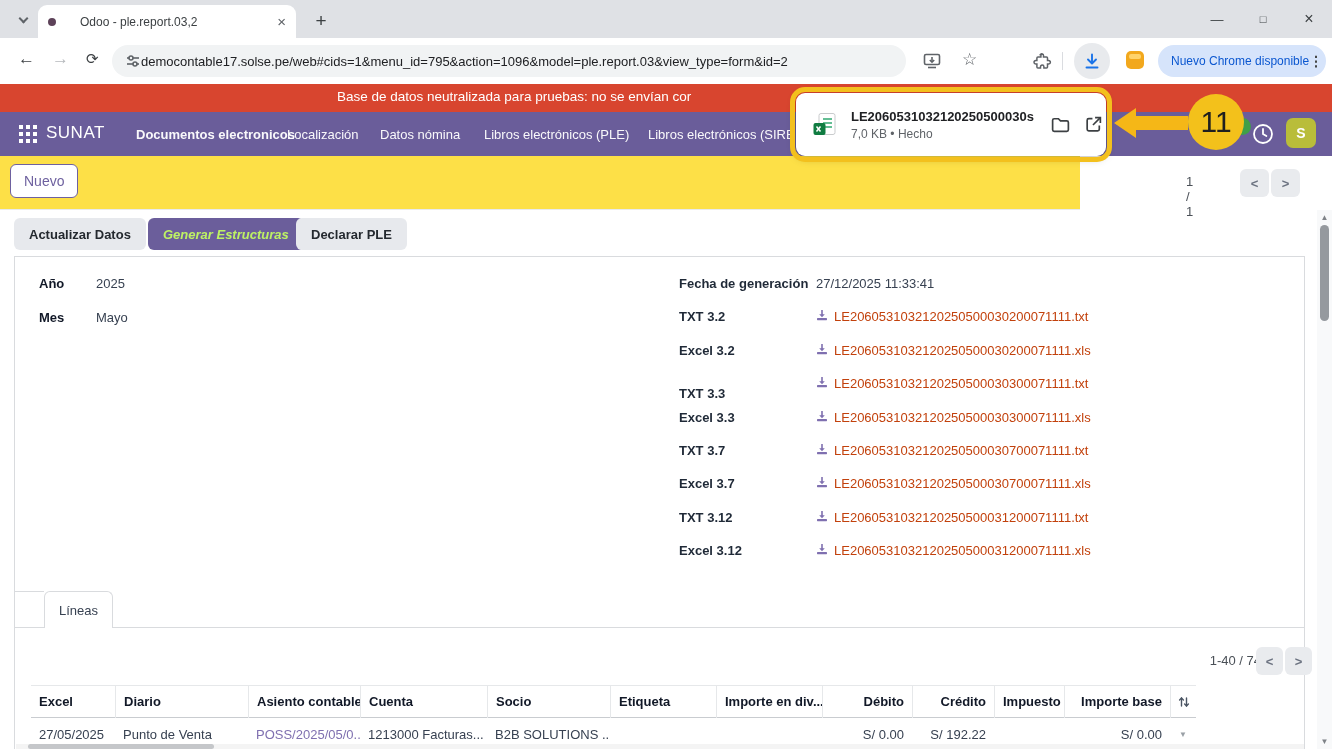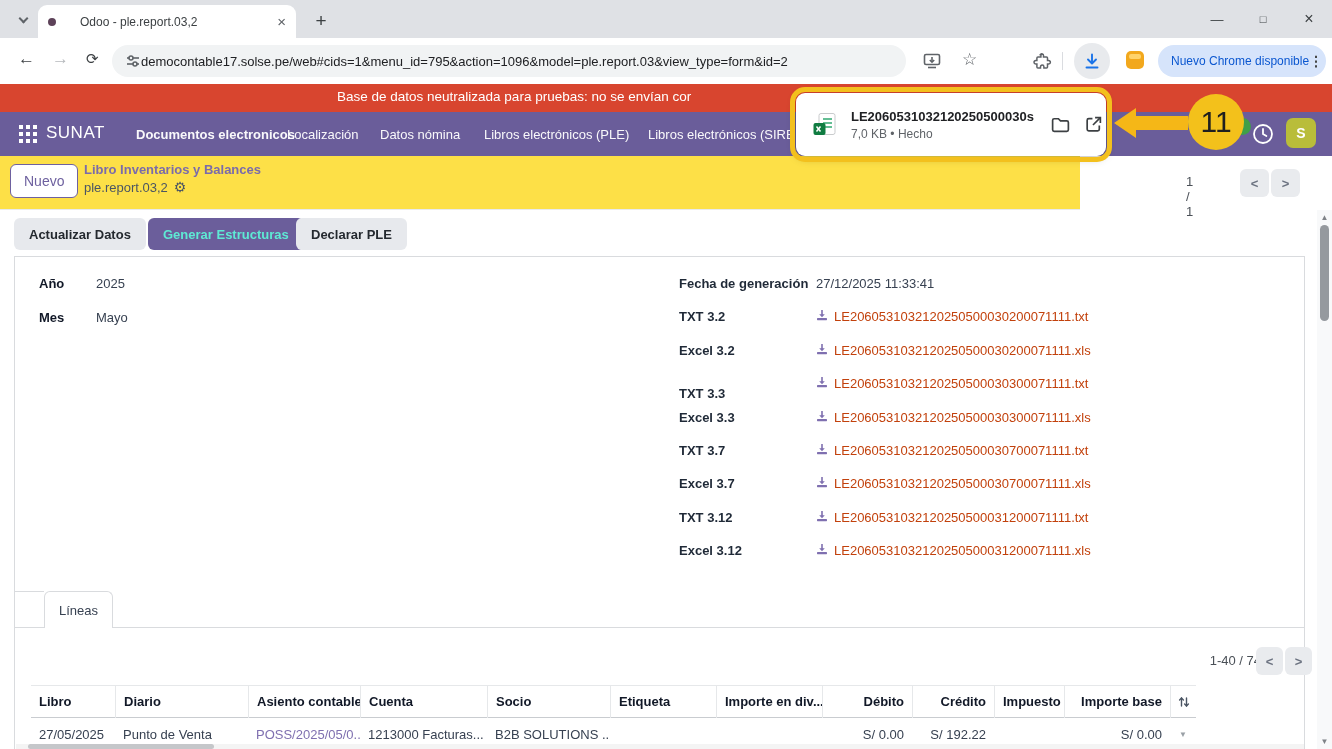--- a/index.html
+++ b/index.html
@@ -86,21 +86,21 @@
   .bc-title { font-size:13px; font-weight:600; color:#7a6bab; }
   .bc-sub { font-size:13px; color:#4b5563; margin-top:2px; display:flex; align-items:center; gap:6px; }
   .gear { font-size:14px; color:#4b5563; }
   .pager-text { position:absolute; font-size:13px; color:#4a5057; }
   .pg-btn { position:absolute; width:29px; height:28px; background:#e9ebee; border-radius:6px;
     display:flex; align-items:center; justify-content:center; color:#6b7280; font-size:13px; font-weight:700; }
   
   .btn-flat { position:absolute; top:218px; height:32px; border-radius:6px; font-size:13px; font-weight:600;
     display:inline-flex; align-items:center; padding:0 15px; background:#e7e9ed; color:#24292f;
     font-family:"Liberation Sans", sans-serif; border:none; }
-  .btn-flat.primary { background:#6b5e9b; color:#5eead4; }
+  .btn-flat.primary { background:#6b5e9b; color:#bef264;font-style:italic; }
   
   .sheet { position:absolute; left:14px; top:256px; width:1291px; height:493px; background:#fff;
     border:1px solid #d9dbde; border-bottom:none; }
   .fl-label { position:absolute; left:24px; font-size:13px; font-weight:700; color:#111827; }
   .fl-value { position:absolute; left:81px; font-size:13px; color:#374151; }
   .fr-label { position:absolute; left:664px; font-size:13px; font-weight:600; color:#1f2937; }
   .fr-value { position:absolute; left:801px; font-size:13px; color:#374151; }
   .dl-link { position:absolute; left:801px; font-size:13px; color:#c2410c; display:flex; align-items:flex-start; gap:6px; }
   
   .nb-preline { position:absolute; left:0; top:334px; width:29px; border-top:1px solid #d9dbde; }
@@ -258,27 +258,20 @@
     </span>
   </div>
   <div class="annotation-box"></div>
   <svg class="ann-arrow" width="74" height="38" viewBox="0 0 74 38">
     <polygon points="0,19 22,4 22,12 74,12 74,26 22,26 22,34" fill="#f5b717"></polygon>
   </svg>
   <div class="ann-circle">11</div>
 
   <div class="control-panel">
     <div class="btn-nuevo">Nuevo</div>
-    <div class="breadcrumb">
-      <div class="bc-title">Libro Inventarios y Balances</div>
-      <div class="bc-sub">
-        <span>ple.report.03,2</span>
-        <span class="gear">⚙</span>
-      </div>
-    </div>
     <span class="pager-text" style="left:1186px; top:18px;">1 / 1</span>
     <div class="pg-btn" style="left:1240px; top:13px;">&lt;</div>
     <div class="pg-btn" style="left:1271px; top:13px;">&gt;</div>
   </div>
 
   <button class="btn-flat" style="left:14px;">Actualizar Datos</button>
   <button class="btn-flat primary" style="left:148px;">Generar Estructuras</button>
   <button class="btn-flat" style="left:296px;">Declarar PLE</button>
 
   <div class="sheet">
@@ -374,21 +367,21 @@
     <div class="nb-preline"></div>
     <div class="nb-line"></div>
     <div class="tab-lineas">Líneas</div>
 
     <span class="pager-text" style="left:1146px; top:396px; width:100px; text-align:right;">1-40 / 74</span>
     <div class="pg-btn" style="left:1241px; top:390px; width:27px;">&lt;</div>
     <div class="pg-btn" style="left:1270px; top:390px; width:27px;">&gt;</div>
 
     <div class="table">
       <div class="trow head">
-        <div class="cell c0">Libro</div>
+        <div class="cell c0">Excel</div>
         <div class="cell c1">Diario</div>
         <div class="cell c2">Asiento contable</div>
         <div class="cell c3">Cuenta</div>
         <div class="cell c4">Socio</div>
         <div class="cell c5">Etiqueta</div>
         <div class="cell c6">Importe en div...</div>
         <div class="cell c7">Débito</div>
         <div class="cell c8">Crédito</div>
         <div class="cell c9">Impuesto</div>
         <div class="cell c10">Importe base</div>

